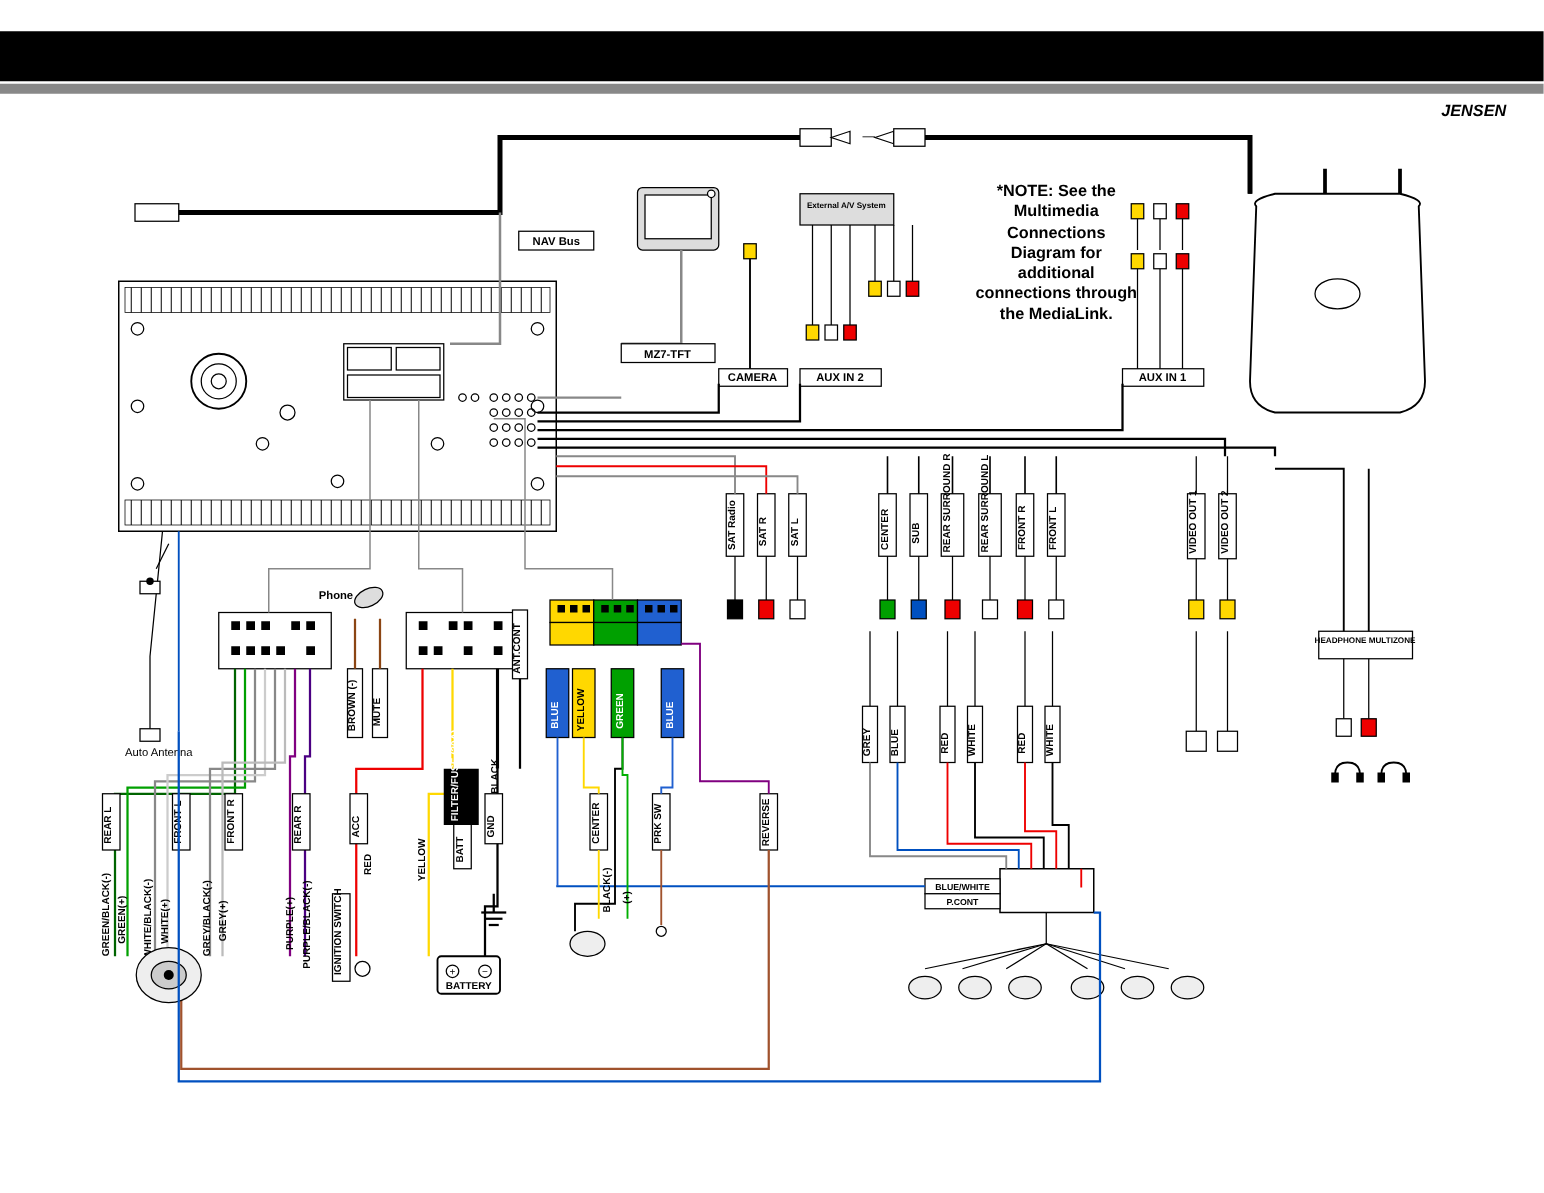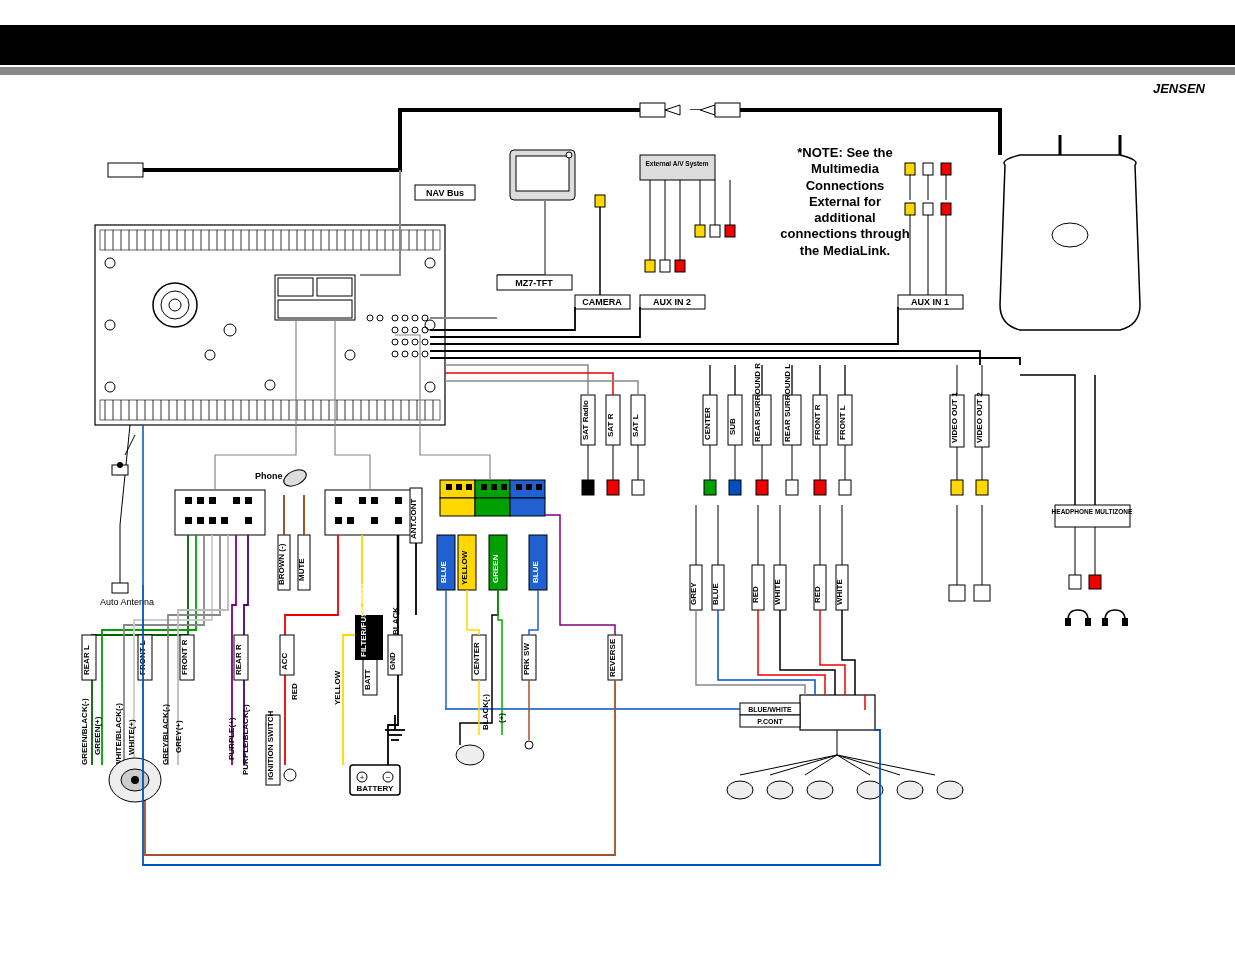--- a/index.html
+++ b/index.html
@@ -63,21 +63,21 @@
 </head>
 <body>
 
 <div class="header-bar">
   <span class="logo">JENSEN</span>
 </div>
 <div class="sub-bar"></div>
 
 <div class="canvas-wrap">
 
-<div class="note">*NOTE: See the Multimedia Connections External for additional connections through the MediaLink.</div>
+<div class="note">*NOTE: See the Multimedia Connections Diagram for additional connections through the MediaLink.</div>
 
 <svg width="1235" height="880">
 
   <g>
     <rect x="95" y="150" width="350" height="200" fill="none" stroke="#000" stroke-width="1.2"></rect>
     <rect x="100" y="155" width="340" height="20" fill="none" stroke="#000" stroke-width="0.6"></rect>
     <rect x="100" y="325" width="340" height="20" fill="none" stroke="#000" stroke-width="0.6"></rect>
 
     <g stroke="#000" stroke-width="0.8">
       <line x1="105" y1="155" x2="105" y2="175"></line>

